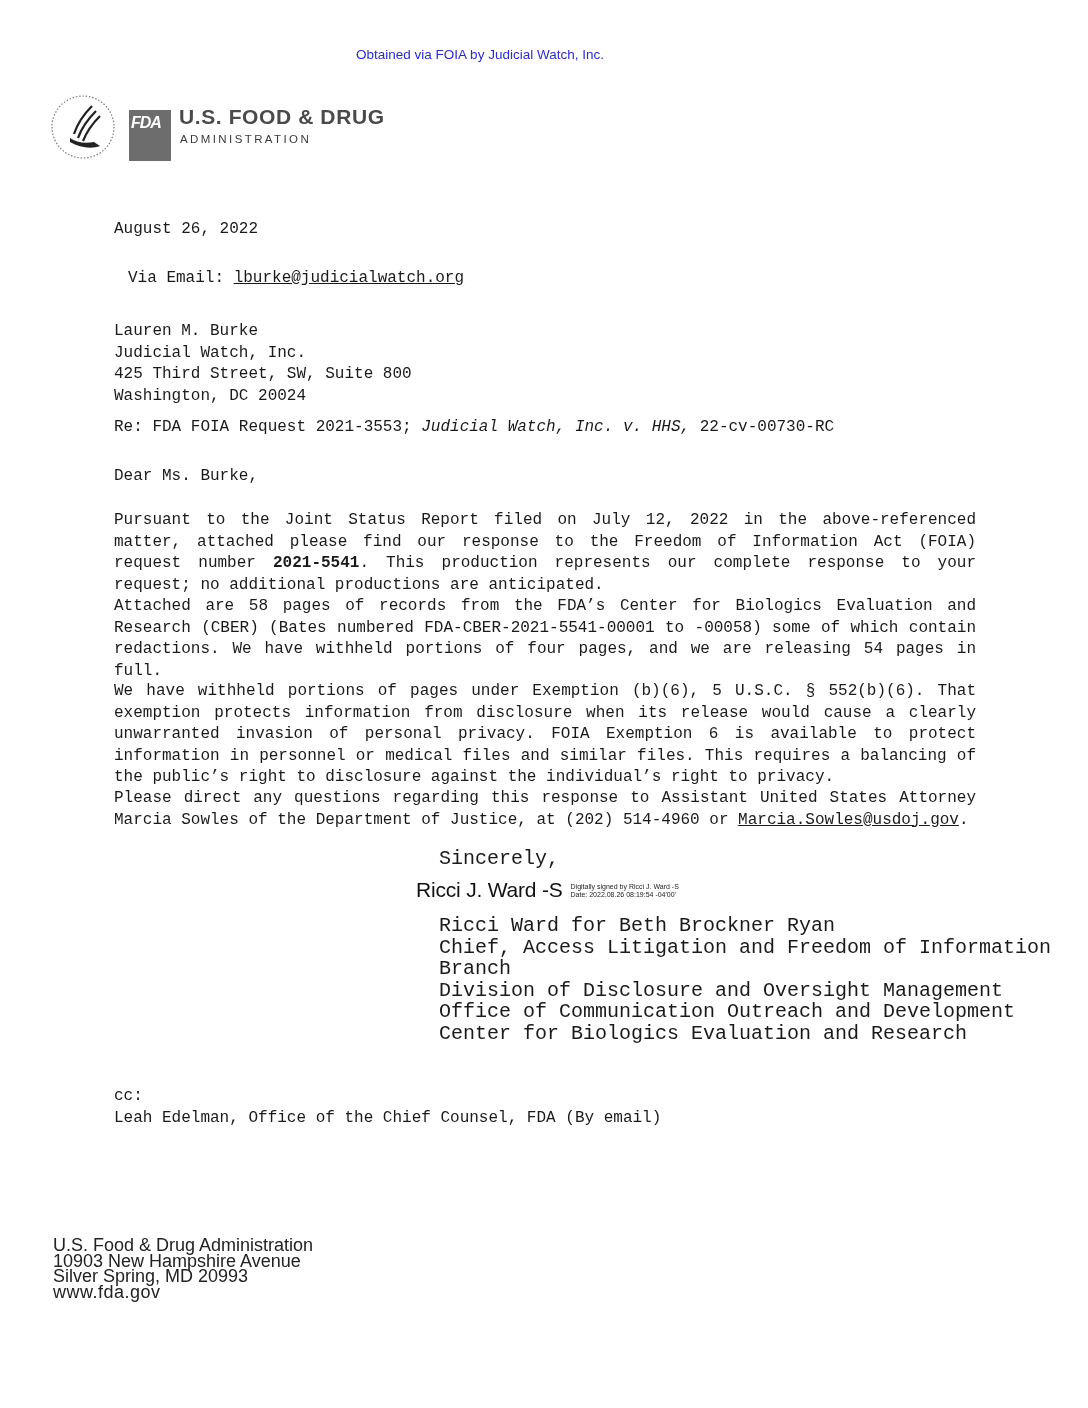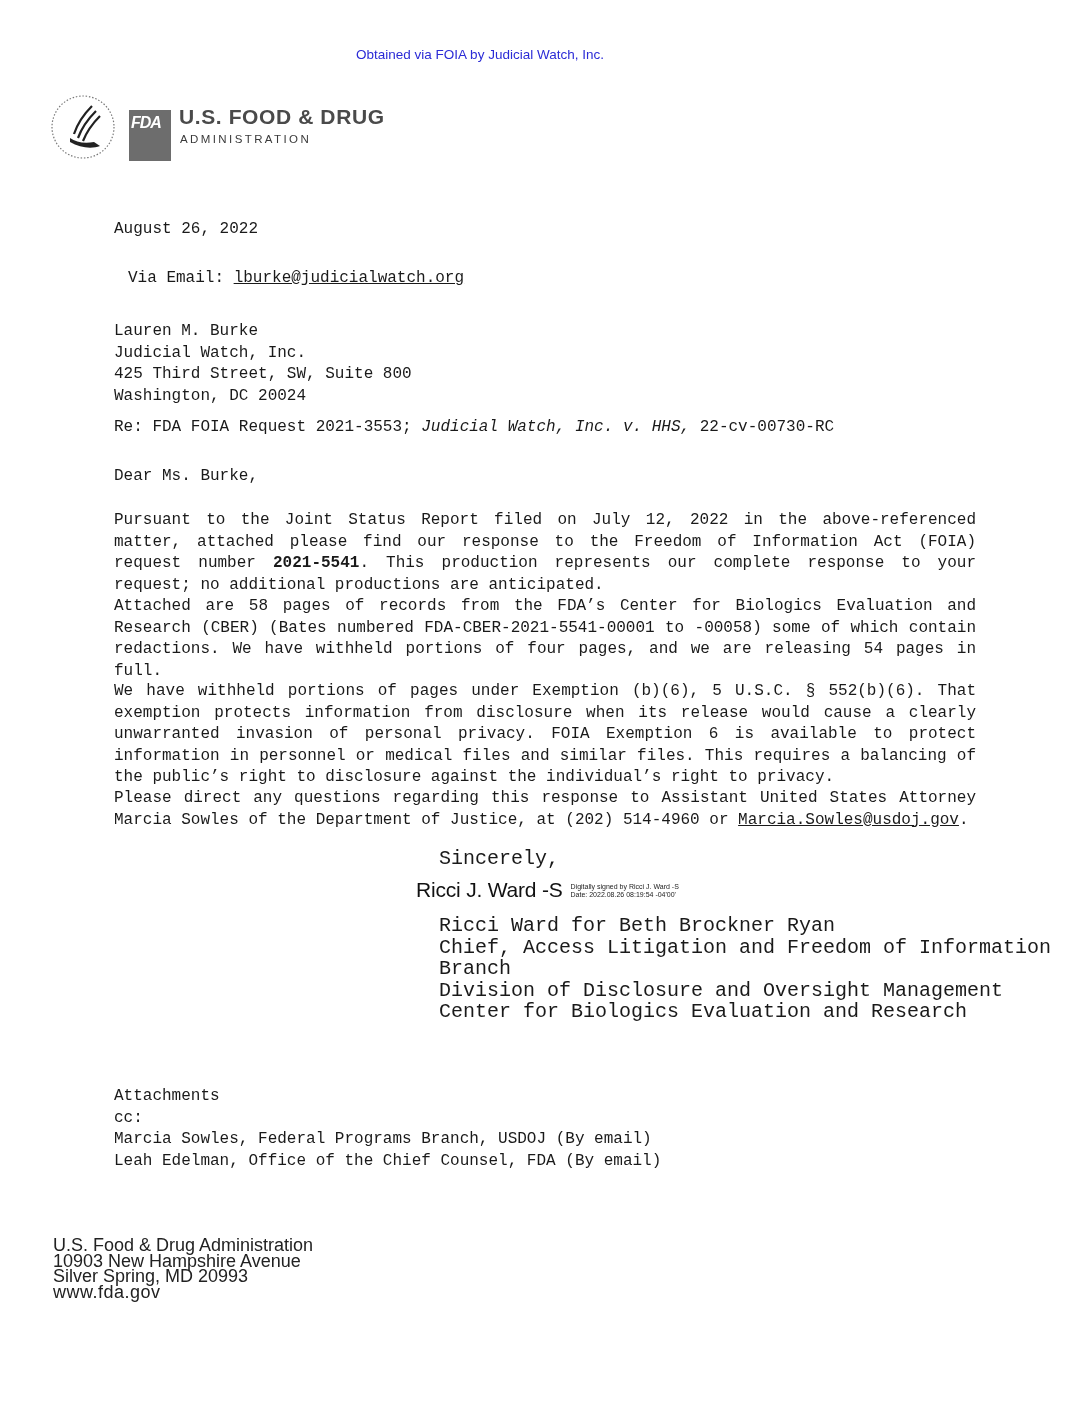--- a/index.html
+++ b/index.html
@@ -86,27 +86,26 @@
   <span class="sig-meta sans">
     <span>Digitally signed by Ricci J. Ward -S</span><br>
     <span>Date: 2022.08.26 08:19:54 -04'00'</span>
   </span>
 </div>
 
 <div class="sig serif" style="top:915px;">
   <p style="margin:0">Ricci Ward for Beth Brockner Ryan</p>
   <p style="margin:0">Chief, Access Litigation and Freedom of Information Branch</p>
   <p style="margin:0">Division of Disclosure and Oversight Management</p>
+  <p style="margin:0">Office of Communication Outreach and Development</p>
   <p style="margin:0">Center for Biologics Evaluation and Research</p>
 </div>
 
 <div class="block serif" style="top:1086px;">
-  <p>Attachments</p>
   <p>cc:</p>
-  <p>Marcia Sowles, Federal Programs Branch, USDOJ (By email)</p>
   <p>Leah Edelman, Office of the Chief Counsel, FDA (By email)</p>
 </div>
 
 <div class="footer sans">
   <div>U.S. Food &amp; Drug Administration</div>
   <div>10903 New Hampshire Avenue</div>
   <div>Silver Spring, MD  20993</div>
   <div style="letter-spacing:0.5px">www.fda.gov</div>
 </div>
 

